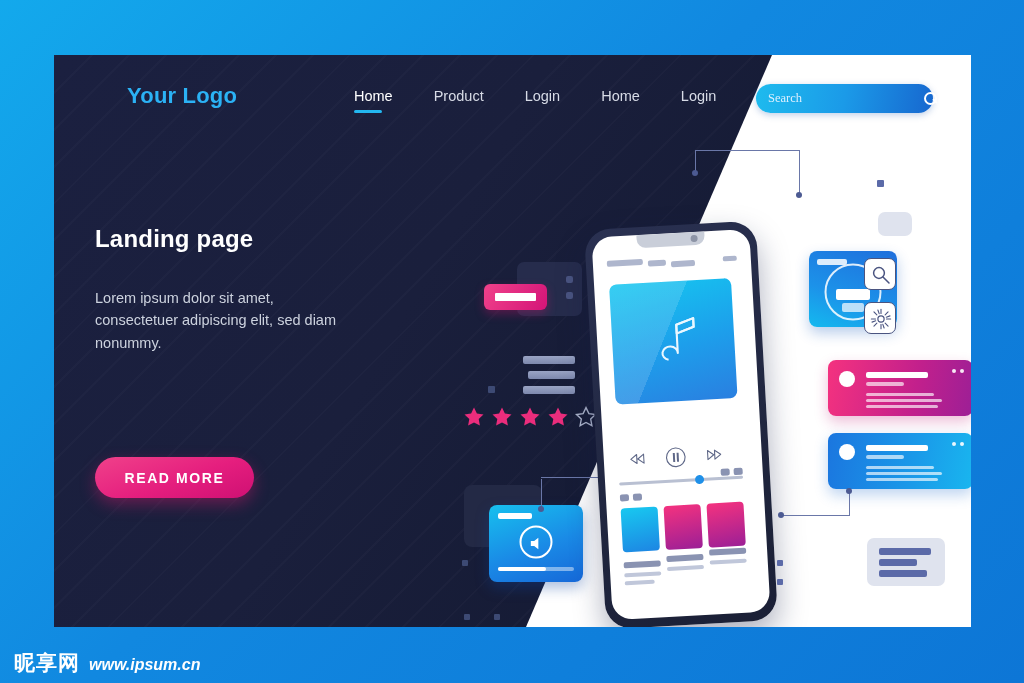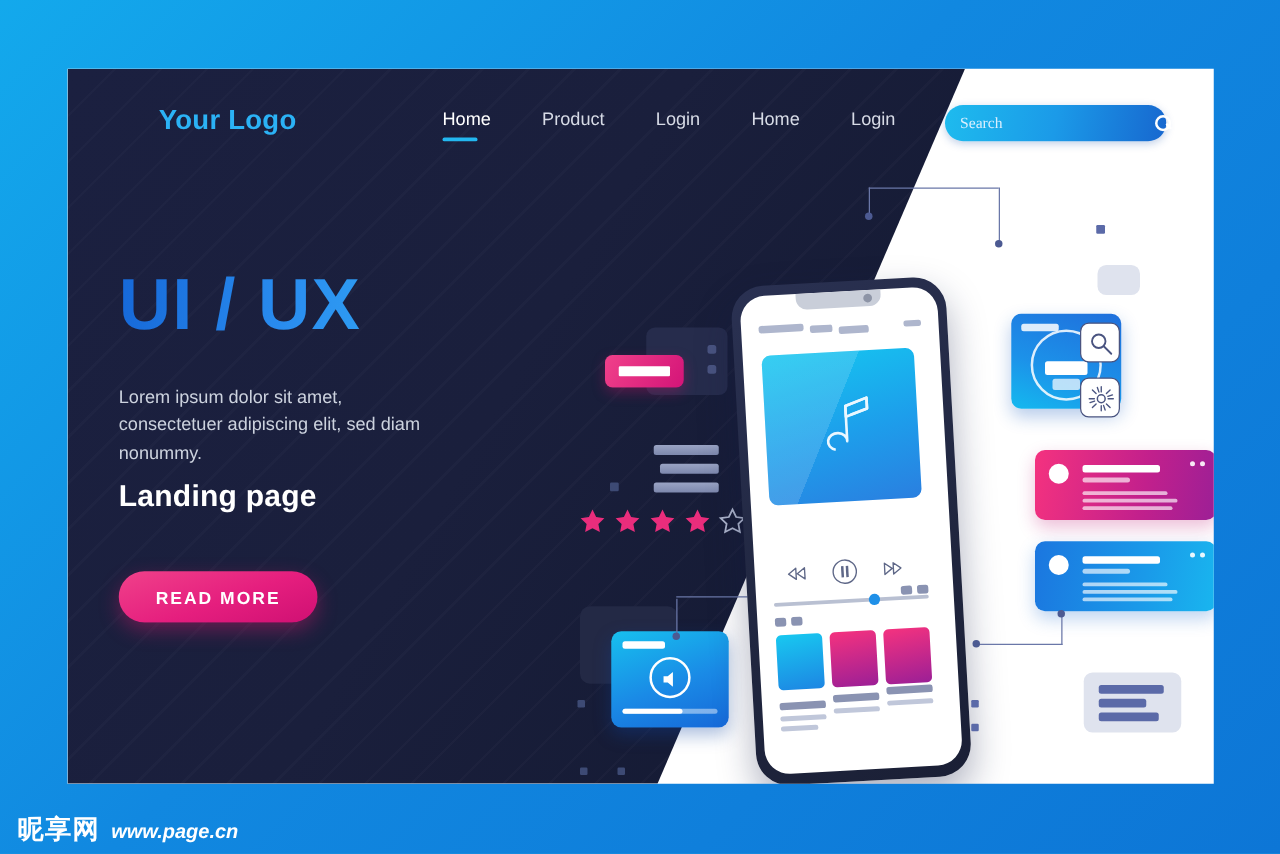--- a/index.html
+++ b/index.html
@@ -236,23 +236,22 @@
       <div class="nav-item">Home</div>
       <div class="nav-item">Login</div>
     </div>
 
     <div id="search">
       <input id="search-input" type="text" placeholder="Search" style="">
       <span class="mag"></span>
     </div>
 
     <div id="hero">
-      <div id="hero-title">UI / UX</div>
+      <div id="hero-sub">Landing page</div>
       <div id="hero-body">Lorem ipsum dolor sit amet, consectetuer adipiscing elit, sed diam nonummy.</div>
-      <div id="hero-sub">Landing page</div>
     </div>
     <button id="cta">READ MORE</button>
 
     <div class="abs" id="dark-card">
       <span class="sq" style="top:14px"></span>
       <span class="sq" style="top:30px"></span>
     </div>
     <div class="abs" id="pink-pill">
       <span class="bar"></span>
     </div>
@@ -442,16 +441,16 @@
     <div class="abs" id="gray-card">
       <span class="gl" style="left:12px; top:10px; width:52px; height:7px;"></span>
       <span class="gl" style="left:12px; top:21px; width:38px; height:7px;"></span>
       <span class="gl" style="left:12px; top:32px; width:48px; height:7px;"></span>
     </div>
   </div>
 
   <div id="footer">
     <div id="wm">
       <span id="wm-cn">昵享网</span>
-      <span id="wm-url">www.page.cn</span>
+      <span id="wm-url">www.ipsum.cn</span>
     </div>
   </div>
 </div>
 
 </body></html>

